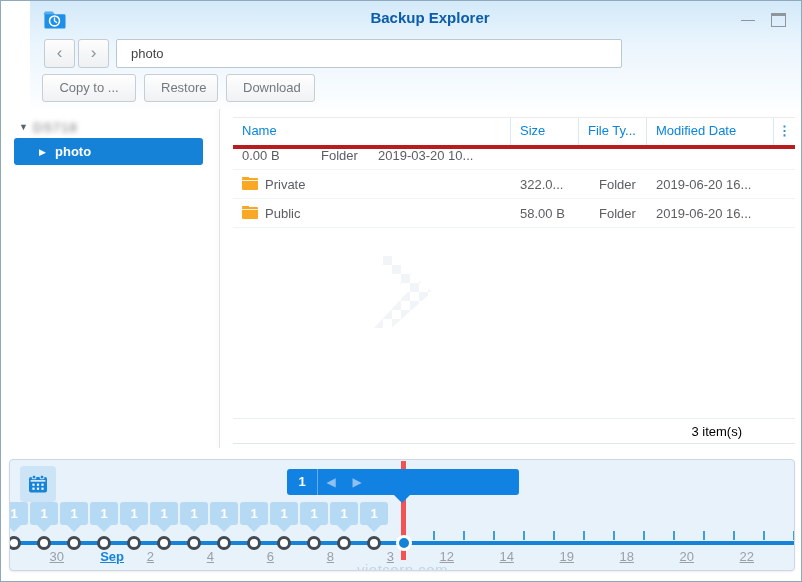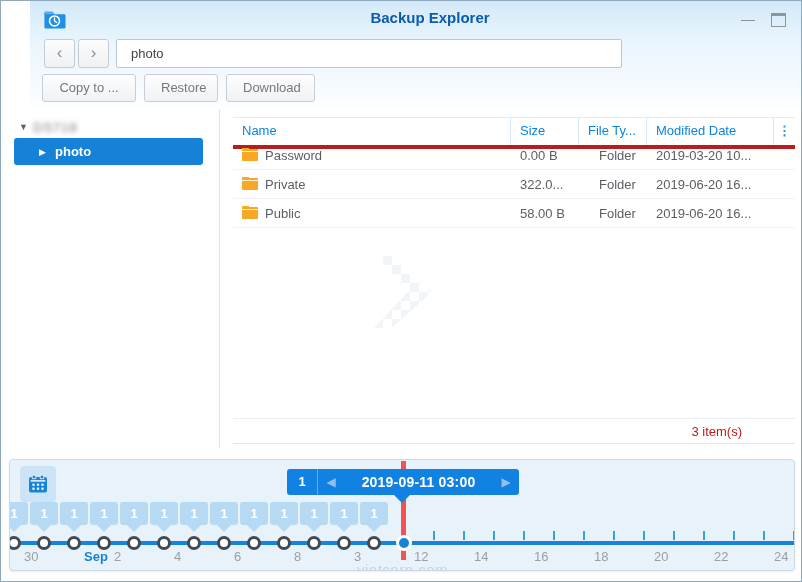--- a/index.html
+++ b/index.html
@@ -62,21 +62,21 @@
   .td.c-size{width:68px;}.td.c-type{width:68px;text-align:center;}.td.c-mod{width:127px;}
   .ficon{width:16px;height:12px;background:#f9a825;border-radius:1px;position:relative;flex:0 0 16px;}
   .ficon::before{content:"";position:absolute;top:-3px;left:0;width:7px;height:3px;background:#f9a825;
       border-radius:2px 2px 0 0;}
   .ficon::after{content:"";position:absolute;top:2px;left:0;right:0;height:1px;background:rgba(255,255,255,.85);}
   .watermark-chevron{position:absolute;left:154px;top:147px;width:58px;height:72px;
       background:repeating-conic-gradient(#f2f5f8 0% 25%,transparent 0% 50%) 0 0/18px 18px;
       clip-path:polygon(0% 0%,58% 50%,0% 100%,30% 100%,100% 50%,30% 0%);}
   .statusbar{position:absolute;left:13px;right:8px;top:309px;height:26px;
       border-top:1px solid #e9eef2;border-bottom:1px solid #dfe7ee;
-      font-size:13px;color:#b91c1c;text-align:right;line-height:26px;padding-right:53px;box-sizing:border-box;}
+      font-size:13px;color:#000000;text-align:right;line-height:26px;padding-right:53px;box-sizing:border-box;}
   
   .tl-panel{position:absolute;left:8px;top:458px;width:786px;height:112px;box-sizing:border-box;
       background:#e7f2fb;border:1px solid #ccd9e4;border-radius:4px;overflow:hidden;
       box-shadow:0 1px 2px rgba(0,0,0,0.08);}
   .cal-btn{position:absolute;left:10px;top:6px;width:36px;height:36px;background:#cde4f7;
       border-radius:4px;display:flex;align-items:center;justify-content:center;}
   .tl-redline{position:absolute;left:391px;top:1px;width:5px;height:99px;background:#f25252;z-index:1;}
   .tl-header{position:absolute;left:277px;top:9px;width:232px;height:26px;background:#1182e2;
       border-radius:3px;display:flex;align-items:center;z-index:2;color:#fff;}
   .tl-count{width:30px;text-align:center;font-size:13px;font-weight:bold;
@@ -88,21 +88,21 @@
   .tl-axis{position:absolute;left:0;top:81px;width:100%;height:4px;background:#1583d8;}
   .badge{position:absolute;top:42px;width:28px;height:23px;background:#b7daf4;border-radius:3px;
       color:#fff;font-size:13px;font-weight:bold;text-align:center;line-height:23px;}
   .badge-tail{position:absolute;top:65px;width:0;height:0;
       border-left:7px solid transparent;border-right:7px solid transparent;border-top:7px solid #b7daf4;}
   .node{position:absolute;top:76px;width:14px;height:14px;border-radius:50%;background:#fff;
       border:3px solid #434a52;box-sizing:border-box;z-index:3;}
   .node-sel{position:absolute;top:75px;width:16px;height:16px;border-radius:50%;background:#1583d8;
       border:3px solid #fff;box-sizing:border-box;z-index:3;}
   .tick{position:absolute;top:71px;width:2px;height:9px;background:#3f9ddb;}
-  .tl-label{position:absolute;top:89px;width:40px;text-align:left;font-size:13px;color:#9aa0a5;}
+  .tl-label{position:absolute;top:89px;width:40px;text-align:right;font-size:13px;color:#9aa0a5;text-decoration:underline;}
   .tl-label.month{color:#1583d8;font-weight:bold;}
   .tl-watermark{position:absolute;left:347px;top:101px;font-size:15px;color:rgba(165,190,208,0.55);
       z-index:5;letter-spacing:0.5px;}
 </style>
 </head>
 <body>
 
 <div class="window">
 
   <div class="chrome">
@@ -151,24 +151,20 @@
       <div class="watermark-chevron"></div>
       <div class="thead">
         <div class="th c-name">Name</div>
         <div class="th c-size">Size</div>
         <div class="th c-type">File Ty...</div>
         <div class="th c-mod">Modified Date</div>
         <div class="th c-menu">⋮</div>
       </div>
       <div class="tbody">
           <div class="trow">
-            <div class="td c-name">
-              <span class="ficon"></span>
-              <span>Password</span>
-            </div>
             <div class="td c-size">0.00 B</div>
             <div class="td c-type">Folder</div>
             <div class="td c-mod">2019-03-20 10...</div>
           </div>
           <div class="trow">
             <div class="td c-name">
               <span class="ficon"></span>
               <span>Private</span>
             </div>
             <div class="td c-size">322.0...</div>
@@ -205,21 +201,20 @@
             <rect x="13.4" y="13.6" width="2.2" height="2.2"></rect>
         </g>
       </svg>
     </div>
 
     <div class="tl-redline"></div>
 
     <div class="tl-header">
       <div class="tl-count">1</div>
       <div class="tl-arrow">◀</div>
-      <div class="tl-date">2019-09-11 03:00</div>
       <div class="tl-arrow">▶</div>
     </div>
     <div class="tl-header-tail"></div>
 
     <div class="tl-axis"></div>
     <div class="tl-watermark">vietcorp.com</div>
   <div class="badge" style="left: -10px;">1</div>
       <div class="badge-tail" style="left: -3px;"></div>
       <div class="node" style="left: -3px;"></div>
       <div class="badge" style="left: 20px;">1</div>
@@ -266,21 +261,21 @@
       <div class="node" style="left: 357px;"></div>
       <div class="tl-label" style="left: 344px;">3</div>
       <div class="node-sel" style="left: 386px;"></div>
       <div class="tick" style="left: 423px;"></div>
       <div class="tl-label" style="left: 404px;">12</div>
       <div class="tick" style="left: 453px;"></div>
       <div class="tick" style="left: 483px;"></div>
       <div class="tl-label" style="left: 464px;">14</div>
       <div class="tick" style="left: 513px;"></div>
       <div class="tick" style="left: 543px;"></div>
-      <div class="tl-label" style="left: 524px;">16</div>
+      <div class="tl-label" style="left: 524px;">19</div>
       <div class="tick" style="left: 573px;"></div>
       <div class="tick" style="left: 603px;"></div>
       <div class="tl-label" style="left: 584px;">18</div>
       <div class="tick" style="left: 633px;"></div>
       <div class="tick" style="left: 663px;"></div>
       <div class="tl-label" style="left: 644px;">20</div>
       <div class="tick" style="left: 693px;"></div>
       <div class="tick" style="left: 723px;"></div>
       <div class="tl-label" style="left: 704px;">22</div>
       <div class="tick" style="left: 753px;"></div>

